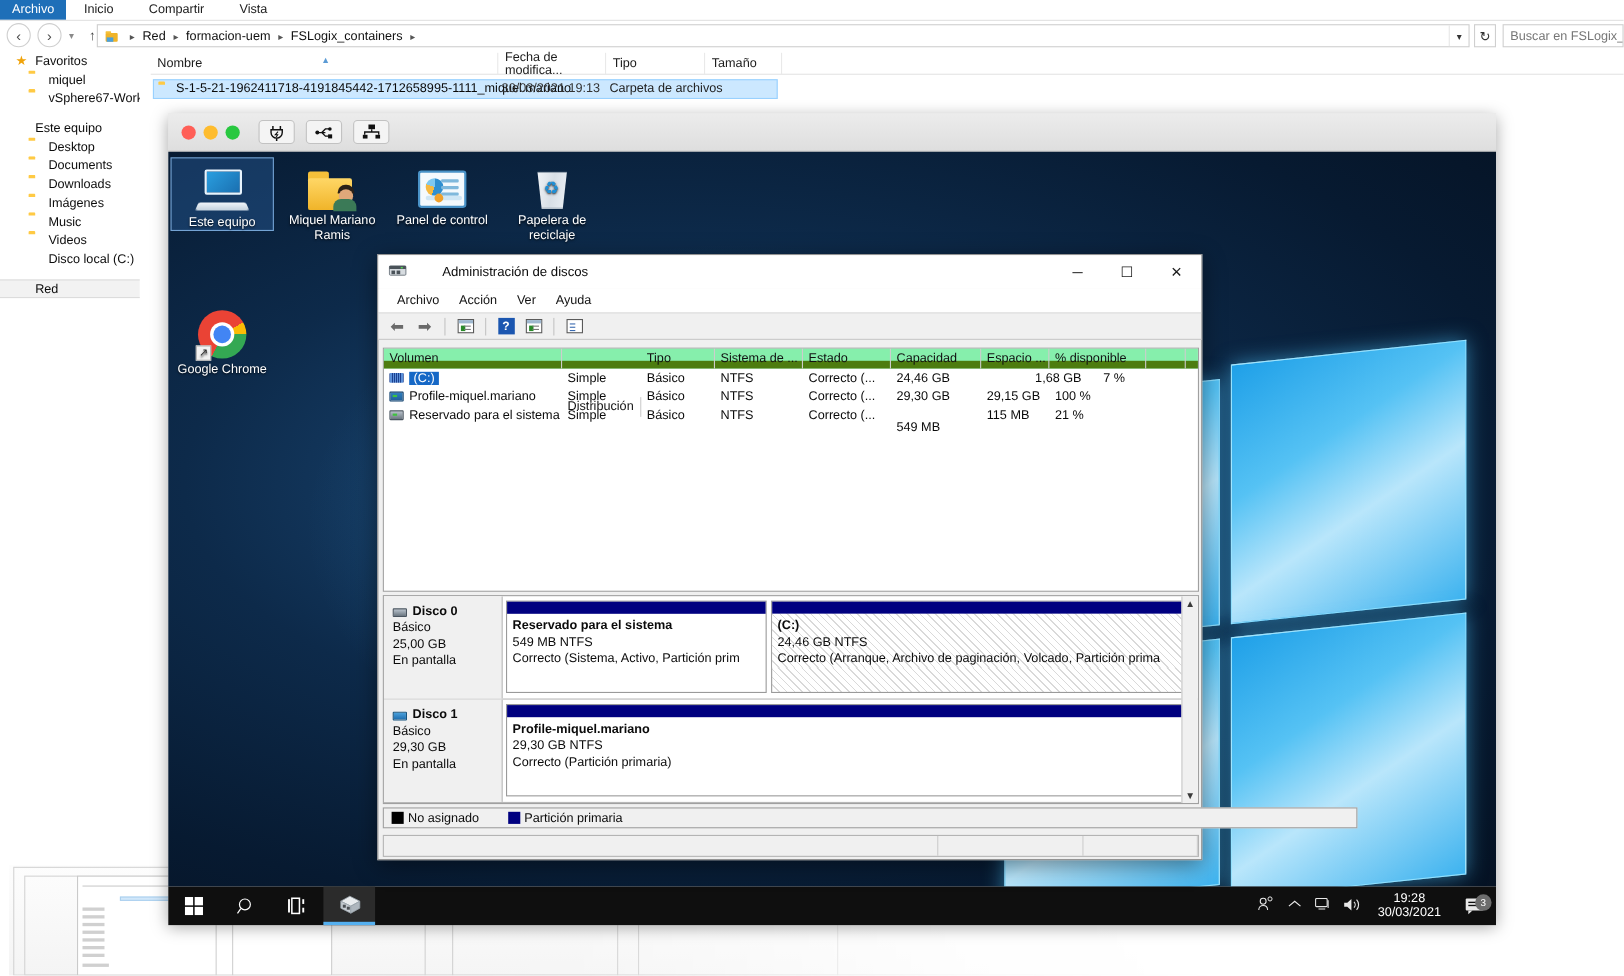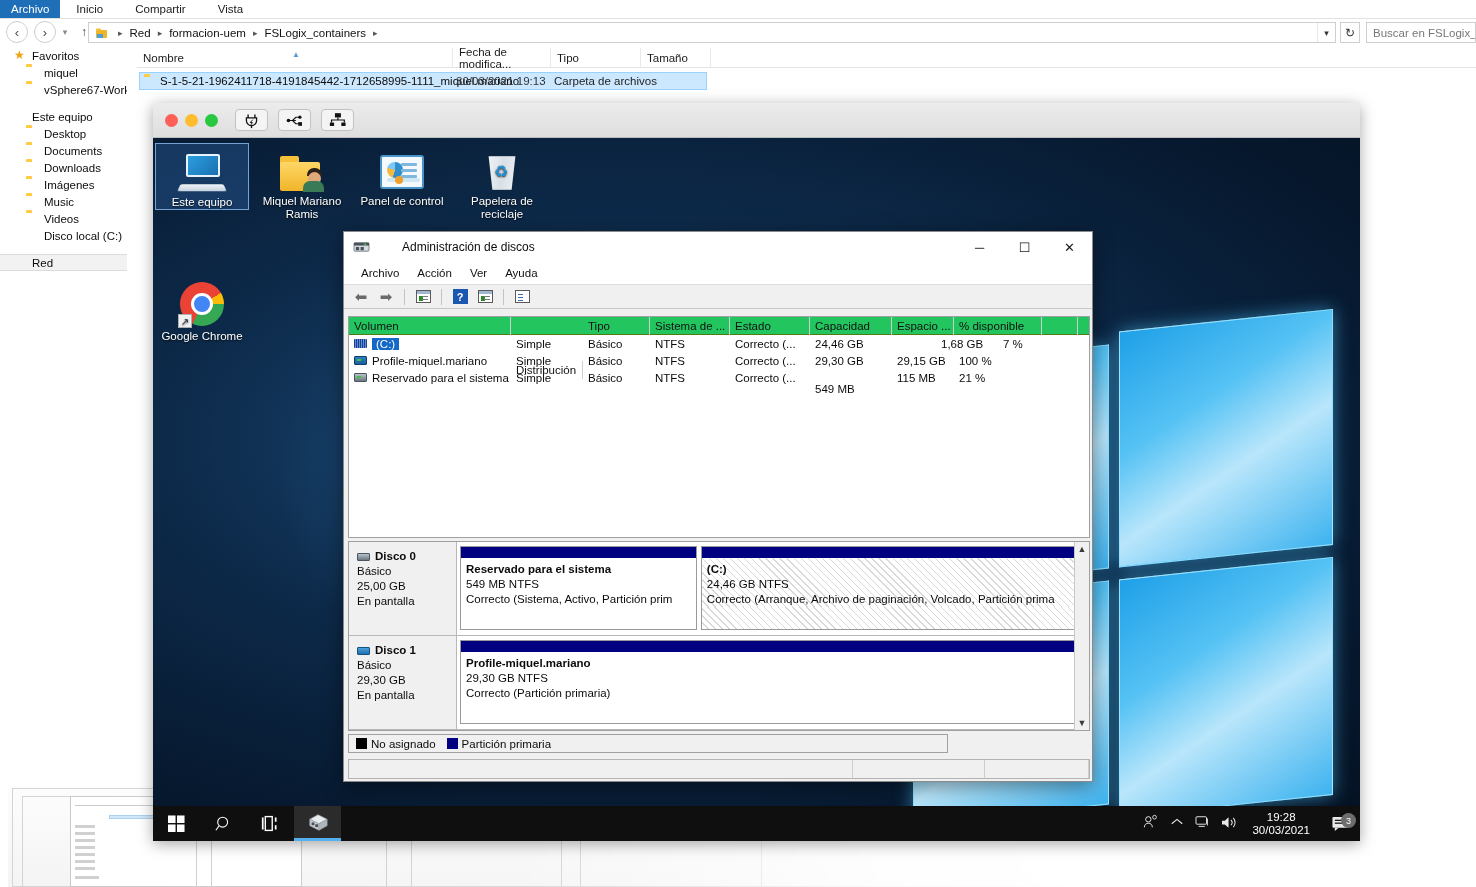--- a/index.html
+++ b/index.html
@@ -355,22 +355,22 @@
   
   .vol-area {
     position: absolute; left: 4px; top: 84px; width: 742px; height: 457px;
     background: #f0f0f0;
   }
   .vol-list {
     position: absolute; left: 0; top: 0; width: 742px; height: 222px;
     background: #fff; border: 1px solid #a0a0a0;
   }
   .vol-head {
-    display: flex; height: 18px; background: #22c55e;
-    border-bottom: 1px solid #4d7c0f;
+    display: flex; height: 18px; background: #86efac;
+    border-bottom: 7px solid #4d7c0f;
   }
   .vh {
     height: 18px; display: flex; align-items: center; padding-left: 5px;
     border-right: 1px solid #cdcdcd; overflow: hidden; white-space: nowrap;
     font-size: 11.5px; color: #111;
   }
   .vrow { display: flex; height: 17px; align-items: center; }
   .vc { height: 17px; display: flex; align-items: center; padding-left: 5px; overflow: hidden; white-space: nowrap; font-size: 11.5px; }
   .vol-ico { width: 13px; height: 9px; margin-right: 5px; flex: none; border-radius: 1px; }
   .vol-ico.c { background: repeating-linear-gradient(90deg,#1b3f8f 0 1px,#5a8fd8 1px 2px); }
@@ -408,23 +408,23 @@
   .part.hatch { background: repeating-linear-gradient(45deg, #ffffff 0 4px, #d9d9d9 4px 5px); }
   .dm-scroll {
     position: absolute; right: 0; top: 0; width: 15px; height: 188px;
     background: #f0f0f0; border-left: 1px solid #c8c8c8;
     display: flex; flex-direction: column; justify-content: space-between;
     align-items: center;
   }
   .sc-arrow { font-size: 9px; color: #3a3a3a; height: 14px; display:flex; align-items:center; }
 
   .legend {
-    position: absolute; left: 0; top: 418px; width: 600px; height: 19px;
+    position: absolute; left: 0; top: 418px; width: 886px; height: 19px;
     background: #f0f0f0; border: 1px solid #a0a0a0;
-    display: flex; align-items: center; padding-left: 7px; gap: 1px;
+    display: flex; align-items: center; padding-left: 7px; gap: 16px;
     font-size: 11.5px;
   }
   .lg-sw { width: 11px; height: 11px; display: inline-block; margin-right: 4px; }
   .lg-item { display: flex; align-items: center; margin-right: 10px; }
 
   .dm-status {
     position: absolute; left: 0; top: 443px; width: 742px; height: 20px;
     background: #f0f0f0; border: 1px solid #b4b4b4; display: flex;
   }
   .st-cell { border-right: 1px solid #cdcdcd; height: 18px; }

